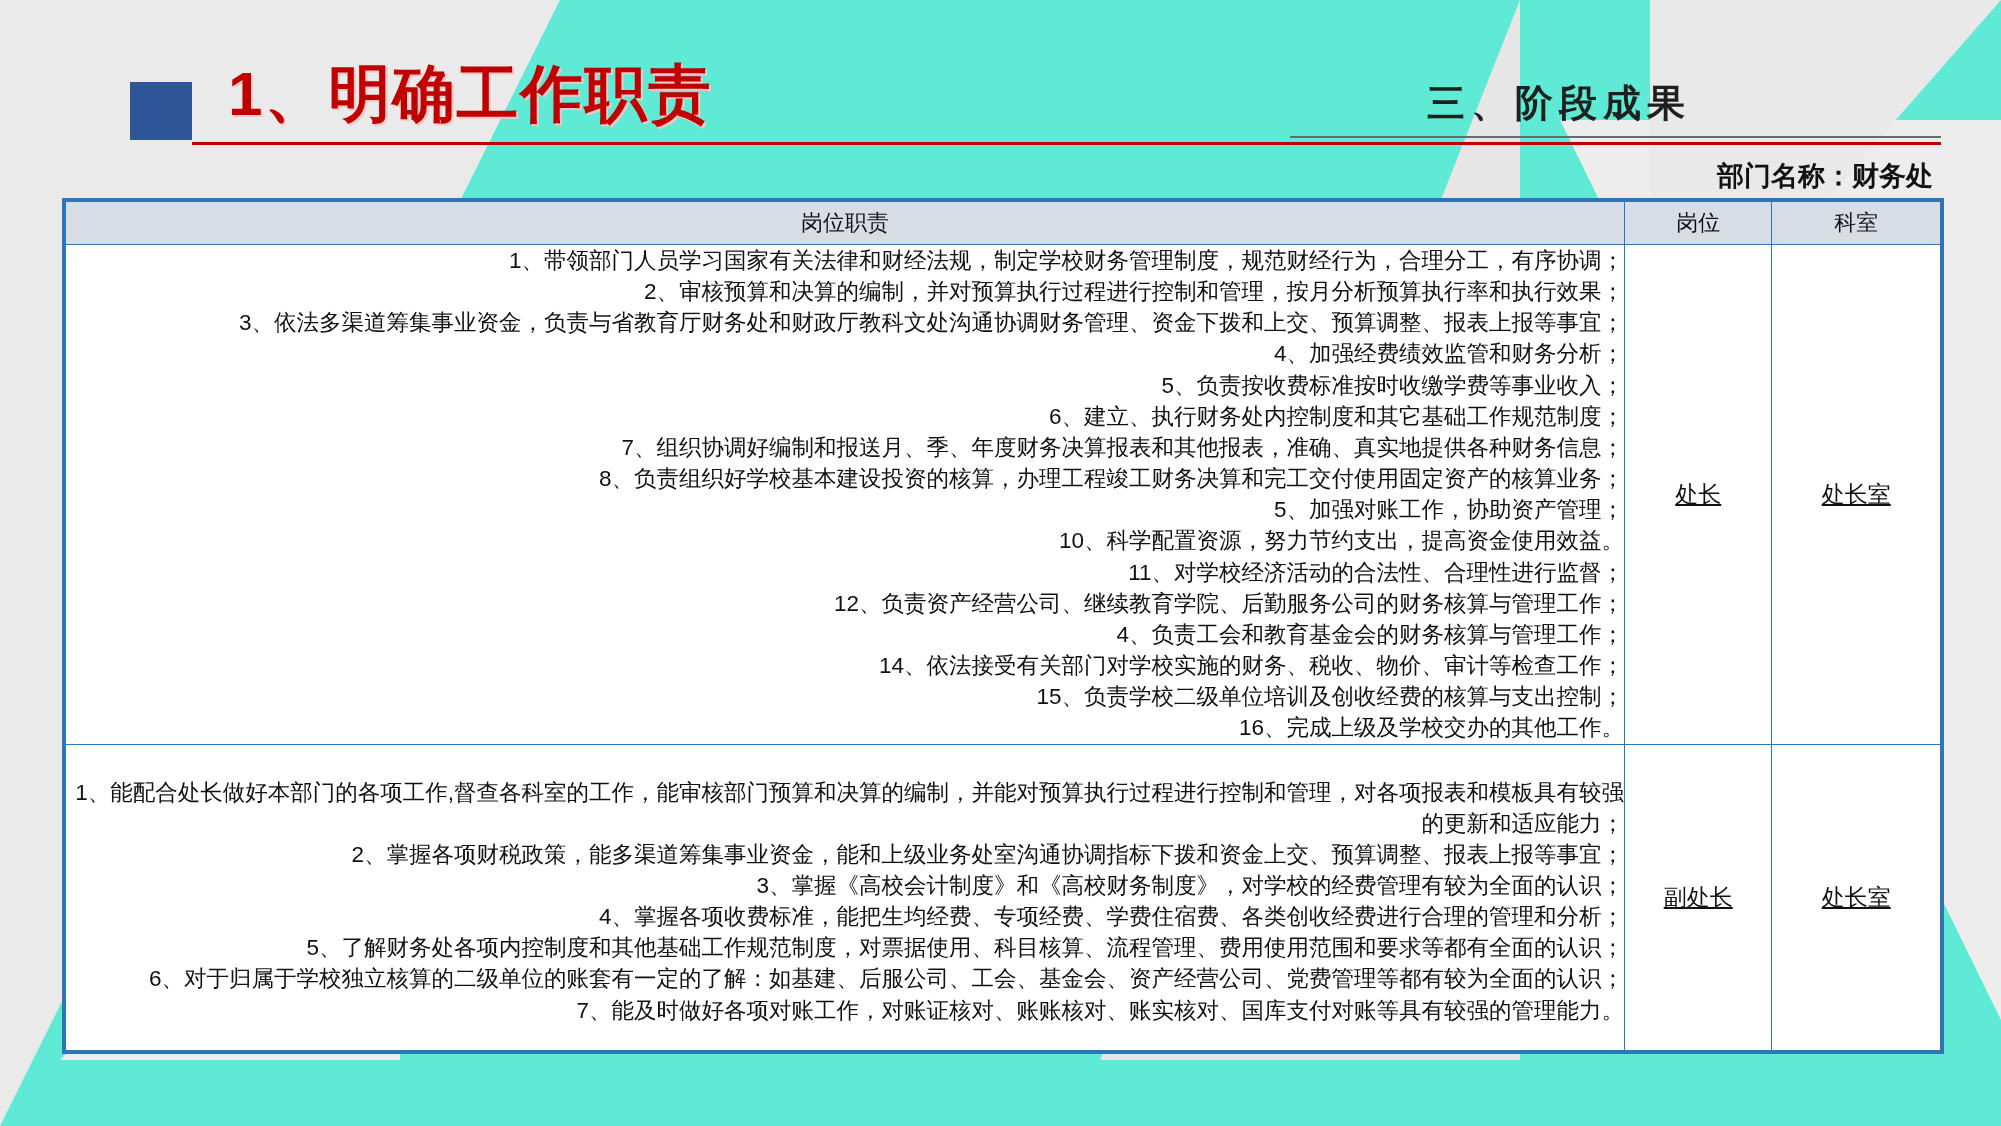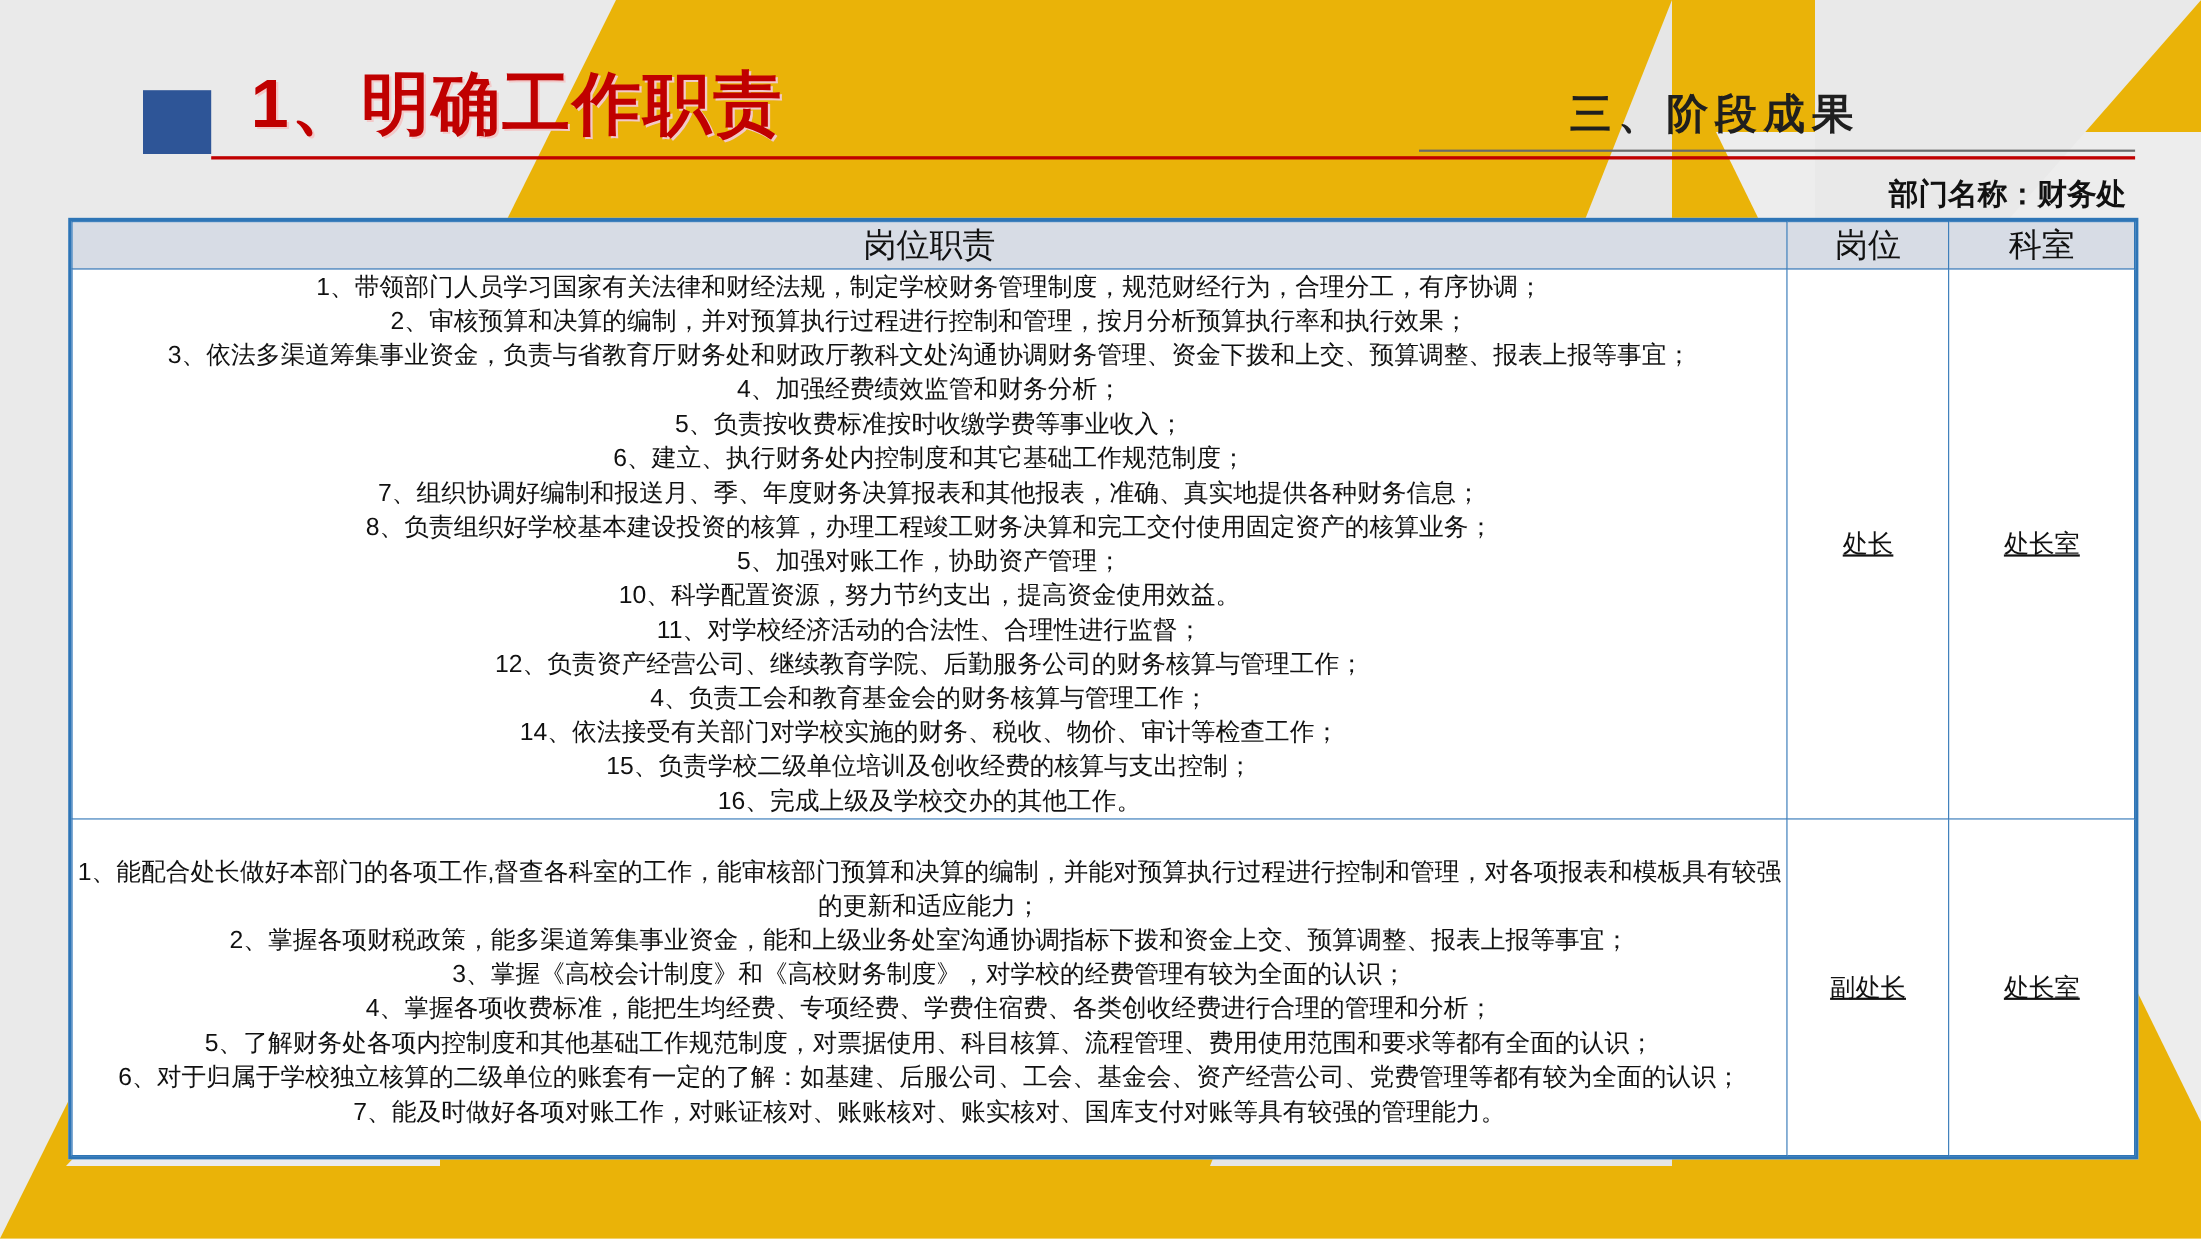--- a/index.html
+++ b/index.html
@@ -10,21 +10,21 @@
     width: 2001px;
     height: 1126px;
     font-family: "Liberation Sans", sans-serif;
     background: #ffffff;
     overflow: hidden;
   }
   .slide {
     position: relative;
     width: 2001px;
     height: 1126px;
-    background: #eab308;
+    background: #5eead4;
     overflow: hidden;
   }
   
   .bg-shape {
     position: absolute;
     opacity: 1;
   }
   .tri1 {
     left: 0; top: 0;
     width: 0; height: 0;
@@ -131,35 +131,35 @@
     border-collapse: collapse;
     table-layout: fixed;
   }
   table.jd th, table.jd td {
     border: 1px solid #2e75b6;
     vertical-align: middle;
     padding: 0;
   }
   table.jd thead th {
     background: #d7dce5;
-    font-size: 30px;
+    font-size: 22px;
     font-weight: normal;
     color: #111;
     height: 42px;
     text-align: center;
   }
   .col-duty { width: 1480px; }
   .col-post { width: 140px; }
   .col-office { width: 160px; }
   td.duty {
     padding: 10px 14px 14px 14px;
     font-size: 22.5px;
     line-height: 1.385;
     color: #111;
-    text-align: center;
+    text-align: right;
     vertical-align: top;
   }
   td.duty.block2 {
     padding-top: 32px;
     padding-bottom: 24px;
   }
   td.center {
     text-align: center;
     font-size: 23px;
     color: #111;

